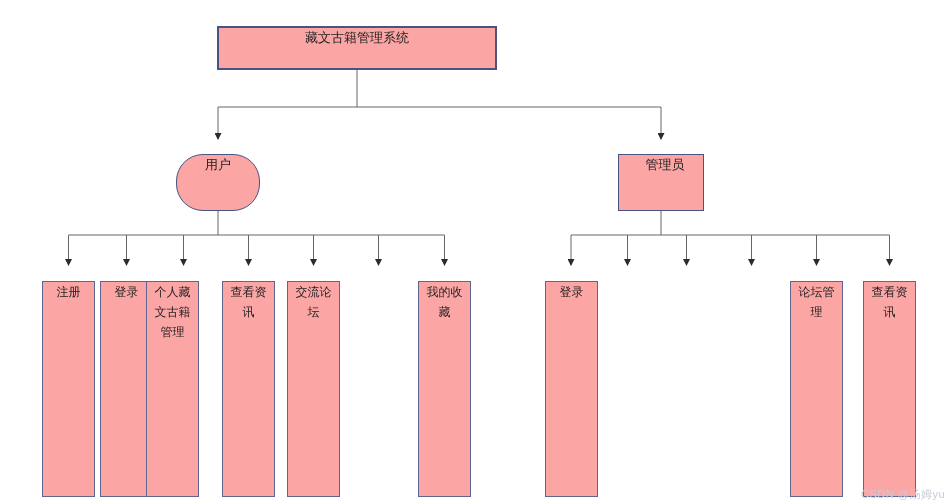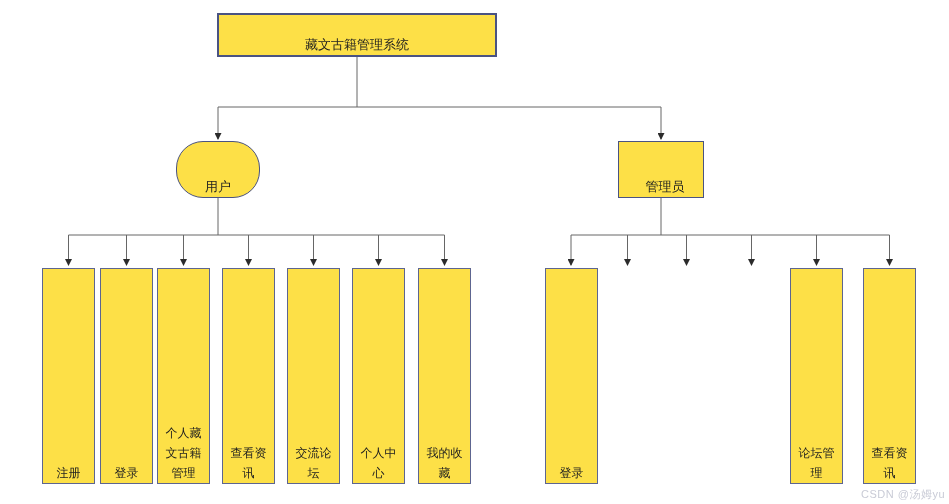--- a/index.html
+++ b/index.html
@@ -26,28 +26,29 @@
   }
   .connectors{
     position:absolute;
     left:0;top:0;
     width:949px;height:504px;
     pointer-events:none;
   }
   .node{
     position:absolute;
     display:flex;
-    align-items:flex-end;
+    align-items:flex-start;
     justify-content:center;
     text-align:center;
-    background:#fde047;
+    background:#fca5a5;
     border:1.5px solid var(--box-border-light);
     font-size:12px;
     line-height:20px;
     color:var(--text);
+    margin-top:13px;
   }
   .node-root{
     left:217px;top:13px;width:280px;height:44px;
     border:2px solid var(--box-border);
     font-size:13px;
   }
   .node-branch{
     top:141px;height:57px;
     border:1.5px solid var(--box-border);
     font-size:13px;
@@ -116,31 +117,28 @@
   <div class="node node-branch node-admin">
     <span>管理员</span>
   </div>
 
   <div class="node node-leaf" style="left:42px">
     <span>注册</span>
   </div>
   <div class="node node-leaf" style="left:100px">
     <span>登录</span>
   </div>
-  <div class="node node-leaf" style="left:157px">
+  <div class="node node-leaf" style="left:146px">
     <span>个人藏文古籍管理</span>
   </div>
   <div class="node node-leaf" style="left:222px">
     <span>查看资讯</span>
   </div>
   <div class="node node-leaf" style="left:287px">
     <span>交流论坛</span>
-  </div>
-  <div class="node node-leaf" style="left:352px">
-    <span>个人中心</span>
   </div>
   <div class="node node-leaf" style="left:418px">
     <span>我的收藏</span>
   </div>
 
   <div class="node node-leaf" style="left:545px">
     <span>登录</span>
   </div>
   <div class="node node-leaf" style="left:790px">
     <span>论坛管理</span>

